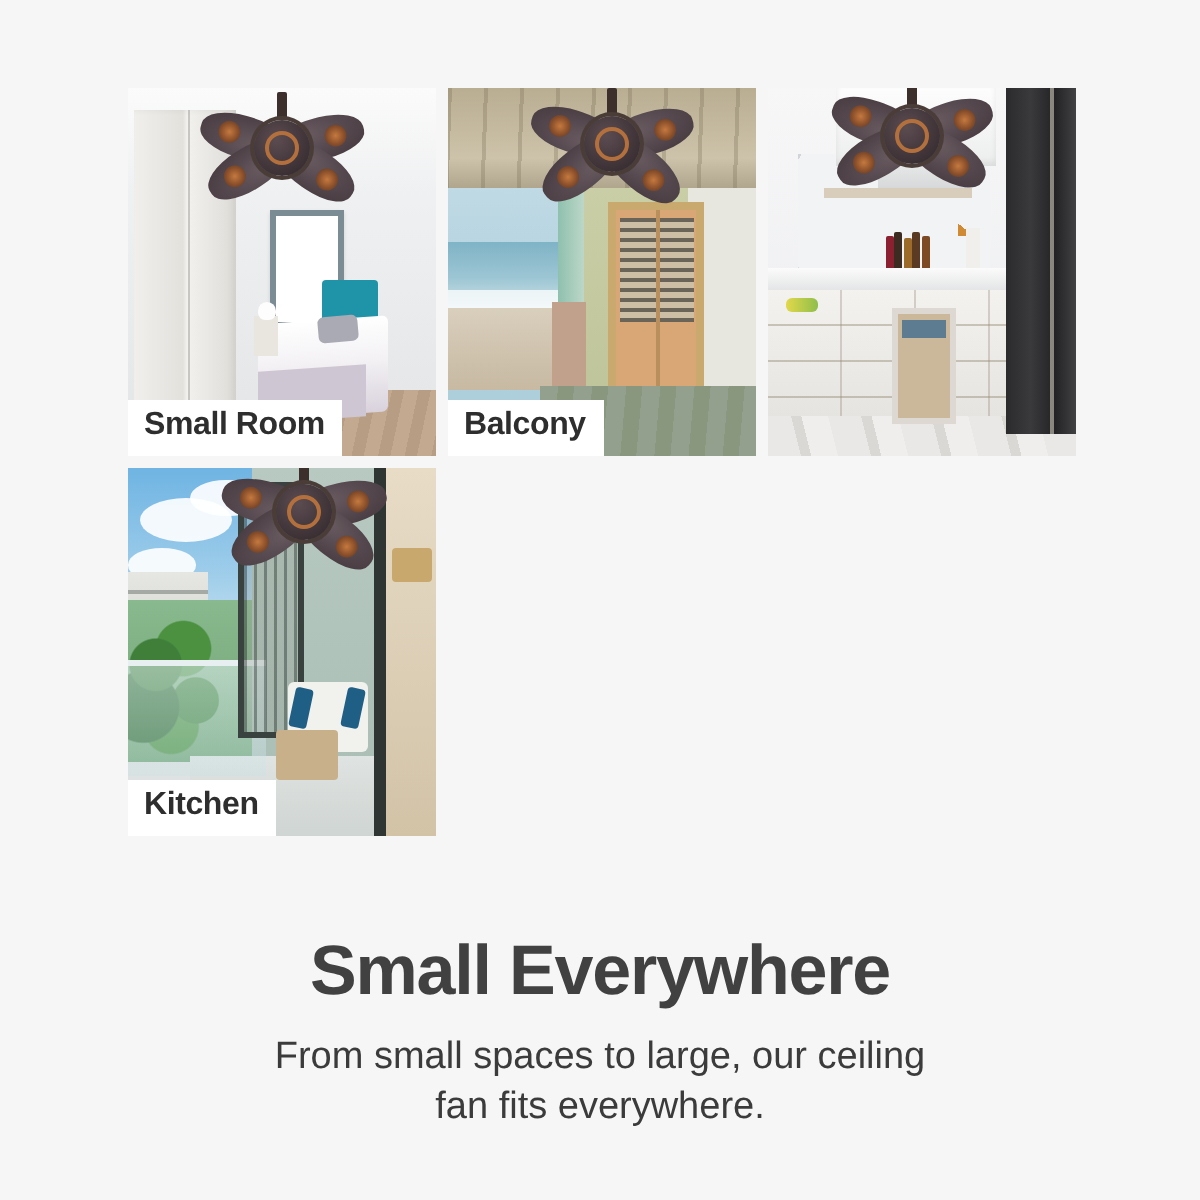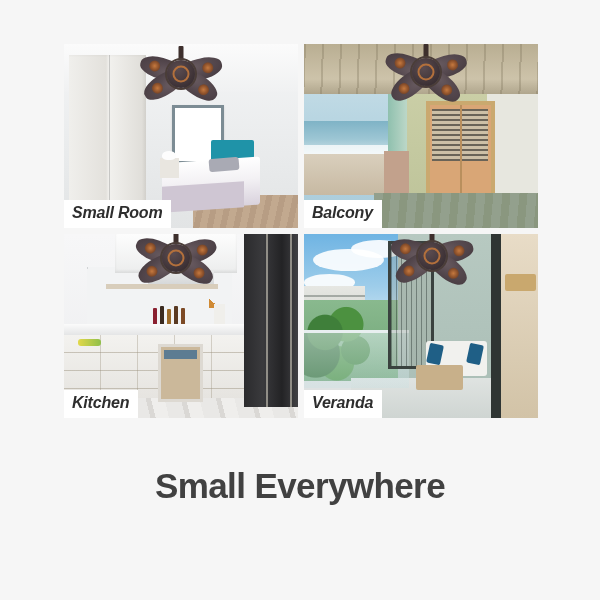--- a/index.html
+++ b/index.html
@@ -9,24 +9,23 @@
     font-family:"Liberation Sans", sans-serif;
     -webkit-font-smoothing:antialiased;
   }
   .canvas{position:relative;width:600px;height:600px;background:#f6f6f6;}
 
   
   .grid{
     position:absolute;left:64px;top:44px;
     width:474px;height:374px;
     display:grid;
-    grid-template-columns:1fr 1fr;
+    grid-template-columns:1fr 1fr 1fr;
     grid-template-rows:1fr 1fr;
     gap:6px;
-    font-style:italic;
   }
   .panel{
     position:relative;overflow:hidden;background:#dfe2e2;
   }
   .scene{position:absolute;inset:0;overflow:hidden;}
 
   
   .chip{
     position:absolute;left:0;bottom:0;
     background:#ffffff;
@@ -297,23 +296,20 @@
         <div class="blade" style="transform:translate(-4px,-50%) rotate(150deg);">
             <i></i>
           </div>
         <div class="blade" style="transform:translate(-4px,-50%) rotate(-18deg);">
             <i></i>
           </div>
         <div class="blade" style="transform:translate(-4px,-50%) rotate(32deg);">
             <i></i>
           </div>
       </div>
-      <div class="chip">
-        <span>Kitchen</span>
-      </div>
     </div>
 
     <div class="panel">
       <div class="scene">
         <div class="bl-sky"></div>
         <div class="bl-cloud" style="left:4%;top:8%;width:30%;height:12%;"></div>
         <div class="bl-cloud" style="left:20%;top:3%;width:24%;height:10%;"></div>
         <div class="bl-cloud" style="left:0%;top:22%;width:22%;height:9%;"></div>
         <div class="bl-bldg"></div>
         <div class="bl-trees"></div>
@@ -339,23 +335,27 @@
             <i></i>
           </div>
         <div class="blade" style="transform:translate(-4px,-50%) rotate(-12deg);">
             <i></i>
           </div>
         <div class="blade" style="transform:translate(-4px,-50%) rotate(38deg);">
             <i></i>
           </div>
       </div>
       <div class="chip">
-        <span>Veranda</span>
+        <span>Kitchen</span>
       </div>
     </div>
 
   </div>
 
   <div class="caption">
     <h1 class="headline">Small Everywhere</h1>
+    <p class="subline">
+      <span>From small spaces to large, our ceiling</span>
+      <span>fan fits everywhere.</span>
+    </p>
   </div>
 
 </div>
 
 </body></html>

